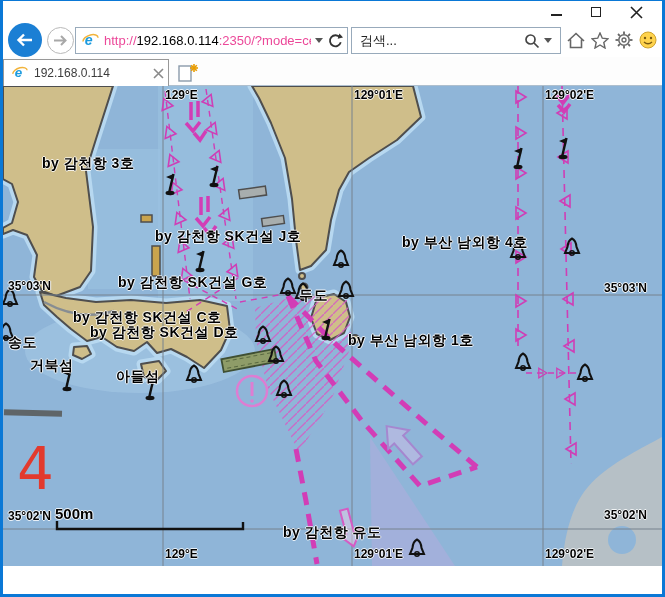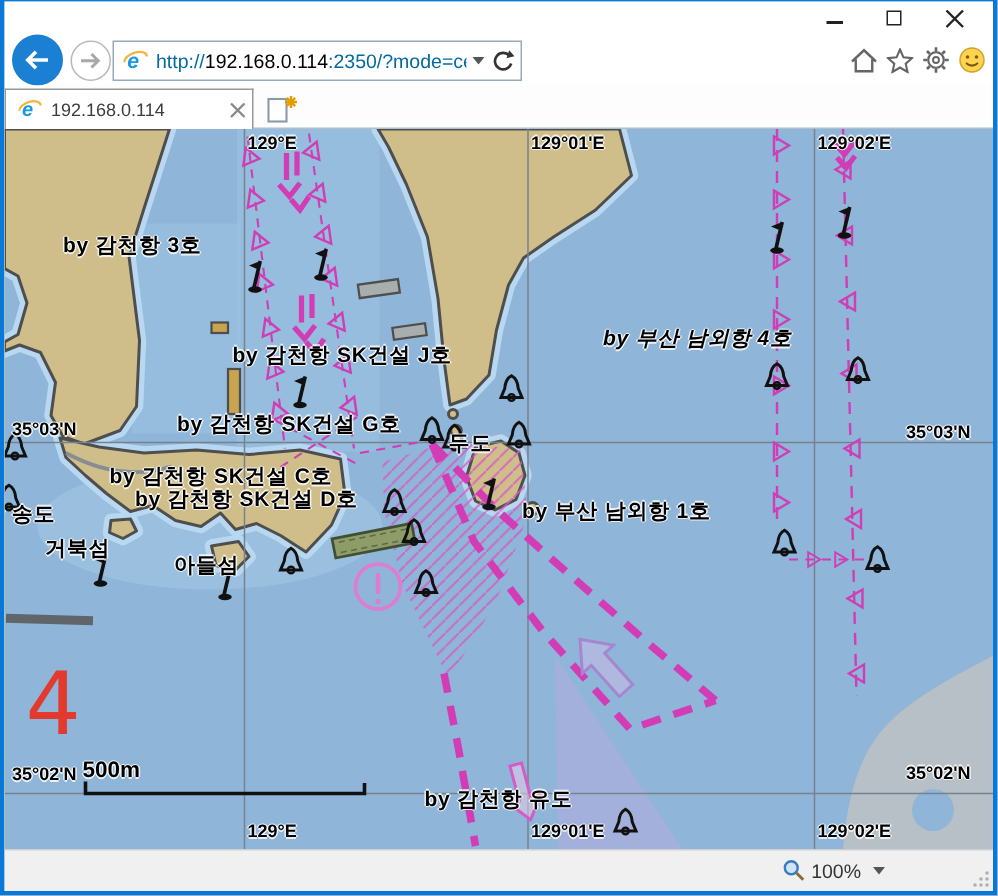--- a/index.html
+++ b/index.html
@@ -17,21 +17,21 @@
 
   
   .toolbar{height:34px;background:#fff;position:relative;flex:0 0 auto;}
   .btn-back{position:absolute;left:5px;top:0;width:34px;height:34px;border-radius:50%;
     background:#1b7fd4;display:flex;align-items:center;justify-content:center;}
   .btn-fwd{position:absolute;left:44px;top:4px;width:27px;height:27px;border-radius:50%;
     background:#fff;border:1.5px solid #b9b9b9;display:flex;align-items:center;justify-content:center;}
   .addrbox{position:absolute;left:72px;top:4px;width:273px;height:27px;border:1px solid #98aabb;
     background:#fff;display:flex;align-items:center;padding:0 4px 0 6px;}
   .urlwrap{flex:1;overflow:hidden;white-space:nowrap;font-size:13px;margin-left:5px;}
-  .url-dim{color:#0369a1;}
+  .url-dim{color:#ec4899;}
   .url-host{color:#000;}
   .caret{width:0;height:0;border-left:4px solid transparent;border-right:4px solid transparent;
     border-top:5px solid #555;margin:0 4px;flex:0 0 auto;}
   .searchbox{position:absolute;left:348px;top:4px;width:210px;height:27px;border:1px solid #98aabb;
     background:#fff;display:flex;align-items:center;padding:0 4px 0 8px;}
   .search-ph{flex:1;font-size:13px;color:#222;}
   .toolicons{position:absolute;left:563px;top:5px;display:flex;align-items:center;gap:5px;}
   .ticon{width:19px;height:24px;display:flex;align-items:center;justify-content:center;}
 
   
@@ -97,20 +97,28 @@
       <svg width="17" height="17" viewBox="0 0 18 18">
         <text x="3" y="14" font-size="15" font-style="italic" font-weight="bold" fill="#1a9ade">e</text>
         <path d="M1,10 A8,4.5 -20 0 1 17,6" fill="none" stroke="#f2b43c" stroke-width="1.6"></path>
       </svg>
       <div class="urlwrap"><span class="url-dim">http://</span><span class="url-host">192.168.0.114</span><span class="url-dim">:2350/?mode=cen</span></div>
       <span class="caret"></span>
       <svg width="16" height="16" viewBox="0 0 18 18">
         <path d="M14.5,5 A6.2,6.2 0 1 0 15.5,10.5" fill="none" stroke="#333" stroke-width="2"></path>
         <path d="M14,0.5 L18,5 L12,6.5 Z" fill="#333"></path>
       </svg>
+    </div>
+    <div class="searchbox">
+      <span class="search-ph">검색...</span>
+      <svg width="16" height="16" viewBox="0 0 16 16">
+        <circle cx="6.5" cy="6.5" r="4.5" fill="none" stroke="#444" stroke-width="1.7"></circle>
+        <path d="M10,10 L14.5,14.5" stroke="#444" stroke-width="1.7"></path>
+      </svg>
+      <span class="caret"></span>
     </div>
     <div class="toolicons">
       <div class="ticon">
         <svg width="18" height="17" viewBox="0 0 18 17">
               <path d="M1,9 L9,1.5 L17,9 M3.5,7.5 V15.5 H14.5 V7.5" fill="none" stroke="#666" stroke-width="1.6"></path>
             </svg>
       </div>
       <div class="ticon">
         <svg width="18" height="17" viewBox="0 0 18 17">
               <path d="M9,1 L11.3,6.2 L17,6.8 L12.8,10.5 L14,16 L9,13 L4,16 L5.2,10.5 L1,6.8 L6.7,6.2 Z" fill="none" stroke="#666" stroke-width="1.4"></path>
@@ -349,47 +357,27 @@
           <div class="chart-label grid" style="left: 542px; top: 462px;">129°02'E</div>
           <div class="chart-label grid" style="left: 5px; top: 194px;">35°03'N</div>
           <div class="chart-label grid" style="left: 601px; top: 196px;">35°03'N</div>
           <div class="chart-label grid" style="left: 5px; top: 424px;">35°02'N</div>
           <div class="chart-label grid" style="left: 601px; top: 423px;">35°02'N</div>
           <div class="chart-label feat" style="left: 39px; top: 70px;">by 감천항 3호</div>
           <div class="chart-label feat" style="left: 152px; top: 143px; text-align: center;">by 감천항 SK건설 J호</div>
           <div class="chart-label feat" style="left: 115px; top: 189px;">by 감천항 SK건설 G호</div>
           <div class="chart-label feat" style="left: 87px; top: 239px;">by 감천항 SK건설 D호</div>
           <div class="chart-label feat" style="left: 70px; top: 224px;">by 감천항 SK건설 C호</div>
-          <div class="chart-label feat" style="left: 399px; top: 132px; font-style: italic;">by 부산 남외항 4호</div>
+          <div class="chart-label feat" style="left: 399px; top: 149px;">by 부산 남외항 4호</div>
           <div class="chart-label feat" style="left: 345px; top: 247px;">by 부산 남외항 1호</div>
           <div class="chart-label feat" style="left: 280px; top: 423px; margin-top: 16px;">by 감천항 유도</div>
           <div class="chart-label feat" style="left: -14px; top: 249px;">남 송도</div>
           <div class="chart-label feat" style="left: 27px; top: 272px;">거북섬</div>
           <div class="chart-label feat" style="left: 113px; top: 283px; text-align: right;">아들섬</div>
           <div class="chart-label feat" style="left: 296px; top: 202px;">두도</div>
           <div class="chart-label scale" style="left: 52px; top: 420px;">500m</div>
           <div class="chart-label rednum" style="left: 14px; top: 352px;">4</div>
         </div>
   </div>
 
-  <div class="statusbar">
-    <div class="zoomctl">
-      <svg width="16" height="16" viewBox="0 0 16 16">
-        <circle cx="6.5" cy="6.5" r="4.3" fill="#cfe4f7" stroke="#3a7abf" stroke-width="1.6"></circle>
-        <path d="M10,10 L14.5,14.5" stroke="#8a6a3a" stroke-width="2"></path>
-      </svg>
-      <span class="zoom-text">100%</span>
-      <span class="caret"></span>
-    </div>
-    <svg class="grip" width="12" height="12">
-      <g fill="#b0b0b0">
-            <circle cx="10" cy="2" r="1.2"></circle>
-            <circle cx="10" cy="6" r="1.2"></circle>
-            <circle cx="10" cy="10" r="1.2"></circle>
-            <circle cx="6" cy="6" r="1.2"></circle>
-            <circle cx="6" cy="10" r="1.2"></circle>
-            <circle cx="2" cy="10" r="1.2"></circle>
-          </g>
-    </svg>
-  </div>
 
  </div>
 </div>
 
 </body></html>

